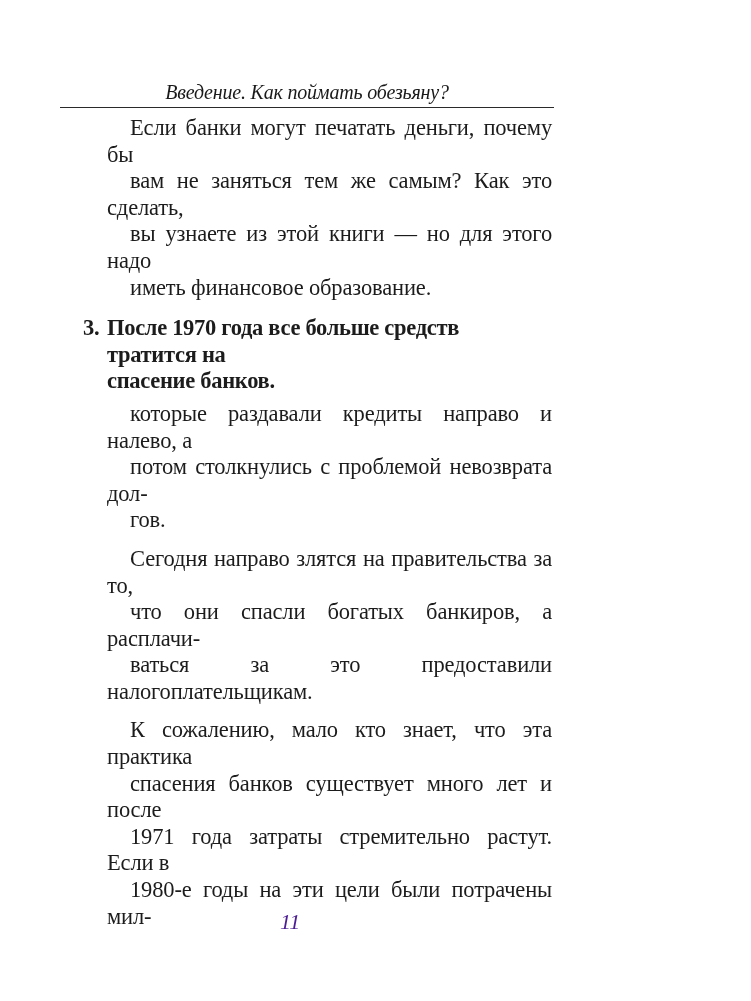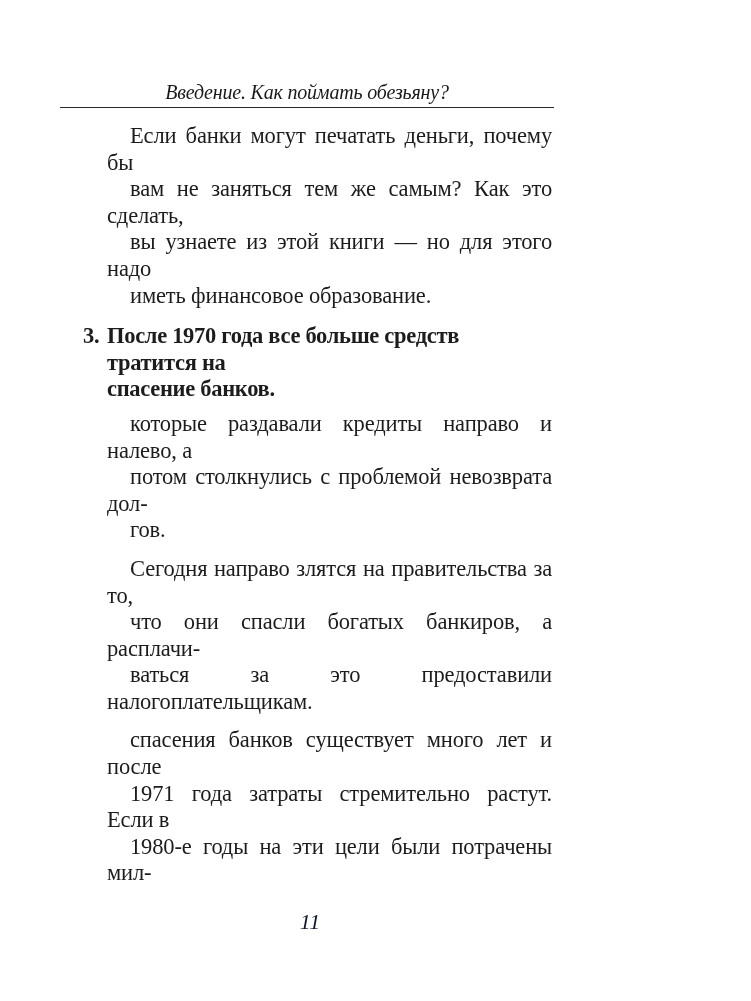--- a/index.html
+++ b/index.html
@@ -45,21 +45,21 @@
     .text-block {
       position: absolute;
       left: 107px;
       top: 99px;
       width: 445px;
       font-size: 22.5px;
       line-height: 26.6px;
       letter-spacing: -0.15px;
     }
     .para {
-      margin: 8px 0 12px 0;
+      margin: 0 0 12px 0;
       text-indent: 23px;
       text-align: justify;
       text-align-last: left;
       hyphens: manual;
     }
     .section-heading {
       position: relative;
       margin: 14px 0 6px 0;
       font-weight: bold;
       text-align: left;
@@ -70,25 +70,24 @@
     .section-num {
       position: absolute;
       left: -24px;
       top: 0;
     }
     .folio {
       position: absolute;
       left: 280px;
       top: 893px;
       width: 60px;
-      text-align: center;
       font-style: italic;
       font-size: 22px;
       line-height: 26px;
-      color: #0f172a;
+      color: #4c1d95;
     }
     .line { display: block; }
   </style>
 </head>
 <body>
 
 <div class="page">
 
   <div class="running-head">
     <span>Введение. Как поймать обезьяну?</span>
@@ -116,20 +115,21 @@
       <span class="line">гов.</span>
     </p>
 
     <p class="para">
       <span class="line">Сегодня направо злятся на правительства за то,</span>
       <span class="line">что они спасли богатых банкиров, а расплачи-</span>
       <span class="line">ваться за это предоставили налогоплательщикам.</span>
     </p>
 
     <p class="para">
+      <span class="line">К сожалению, мало кто знает, что эта практика</span>
       <span class="line">спасения банков существует много лет и после</span>
       <span class="line">1971 года затраты стремительно растут. Если в</span>
       <span class="line">1980-е годы на эти цели были потрачены мил-</span>
 
     </p>
 
   </div>
 
   <div class="folio">11</div>
 

